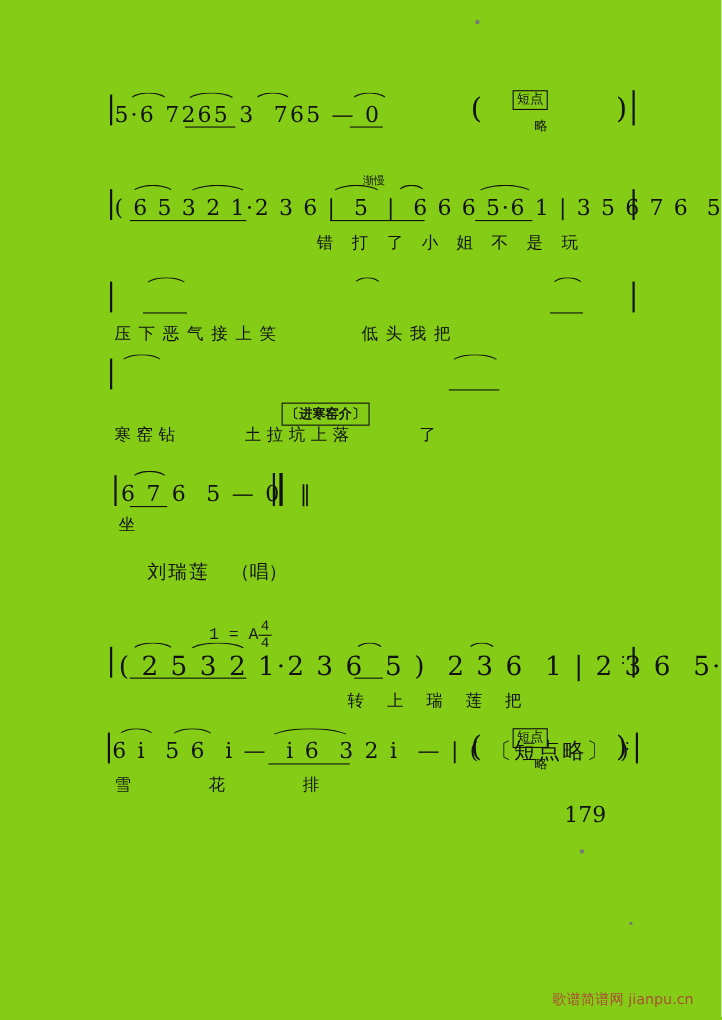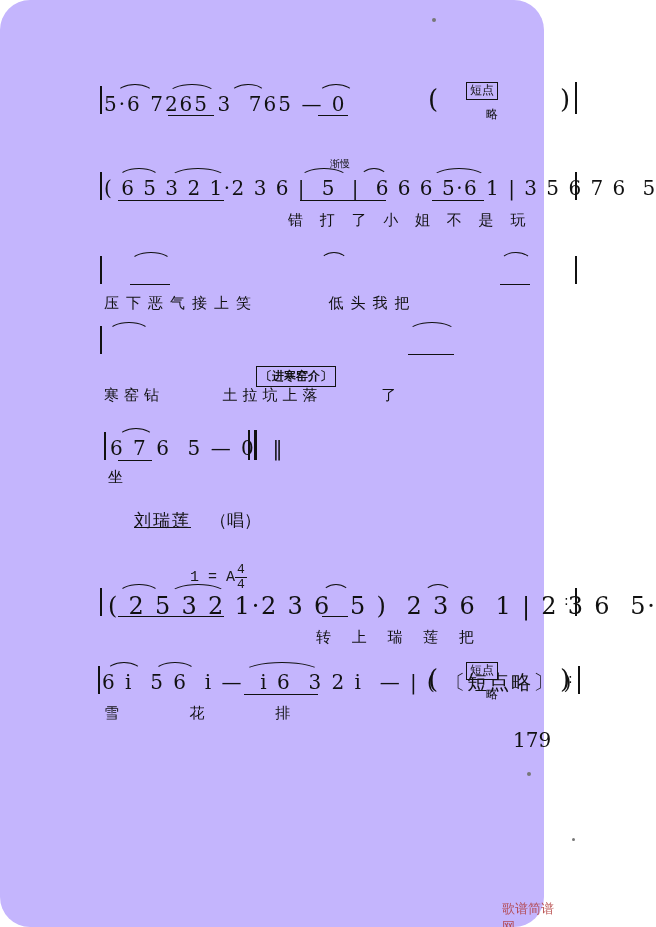--- a/index.html
+++ b/index.html
@@ -11,23 +11,22 @@
     width: 656px;
     height: 927px;
     position: relative;
     font-family: "DejaVu Sans", sans-serif;
     color: #1a1a1a;
     overflow: hidden;
   }
   .page {
     position: absolute;
     left: 0; top: 0;
-    width: 544px; height: 927px;
-    background: #c4b5fd;
-    border-radius: 30px;
+    width: 656px; height: 927px;
+    background: #84cc16;
   }
   
   .abs {
     position: absolute;
     white-space: pre;
     line-height: 1;
   }
   .jp {
     font-family: "DejaVu Serif", serif;
     font-size: 19px;
@@ -38,21 +37,21 @@
     font-family: "DejaVu Sans", sans-serif;
     font-size: 15px;
     color: #111;
   }
   .small {
     font-family: "DejaVu Sans", sans-serif;
     font-size: 12px;
     color: #111;
   }
   .tiny {
-    font-family: Liberation Mono, monospace;
+    font-family: Liberation Sans, sans-serif;
     font-size: 10px;
     color: #111;
     text-align: right;
   }
   .heading {
     font-family: "DejaVu Sans", sans-serif;
     font-size: 17px;
     color: #111;
   }
   .pagenum {
@@ -202,21 +201,21 @@
   <div class="abs jp" style="left:110px; top:438px; font-size:20px; letter-spacing:2px;">6 7 6  5 — 0  ‖</div>
 
   <div class="underline1" style="left:118px; top:460px; width:34px;"></div>
 
   <div class="abs lyric" style="left:108px; top:470px;">坐</div>
 
   <div class="barline" style="left:104px; top:432px; height:28px;"></div>
   <div class="dblbar" style="left:248px; top:430px; height:30px;"></div>
   <div class="dblbar" style="left:254px; top:430px; height:30px; width:3px;"></div>
 
-  <div class="abs heading" style="left:134px; top:512px; letter-spacing:2px;text-decoration:underline;">刘瑞莲</div>
+  <div class="abs heading" style="left:134px; top:512px; letter-spacing:2px;">刘瑞莲</div>
   <div class="abs heading" style="left:210px; top:512px;">（唱）</div>
 
   <div class="abs keysig" style="left:154px; top:548px; font-size:15px;font-family:Liberation Mono, monospace;">
     <span>1 = A</span><span class="frac"><span class="num">4</span><span class="den">4</span></span>
   </div>
 
   <div class="slur" style="left:118px; top:584px; width:40px;"></div>
   <div class="slur" style="left:170px; top:584px; width:54px;"></div>
   <div class="slur" style="left:322px; top:584px; width:26px;"></div>
   <div class="slur" style="left:424px; top:584px; width:26px;"></div>

